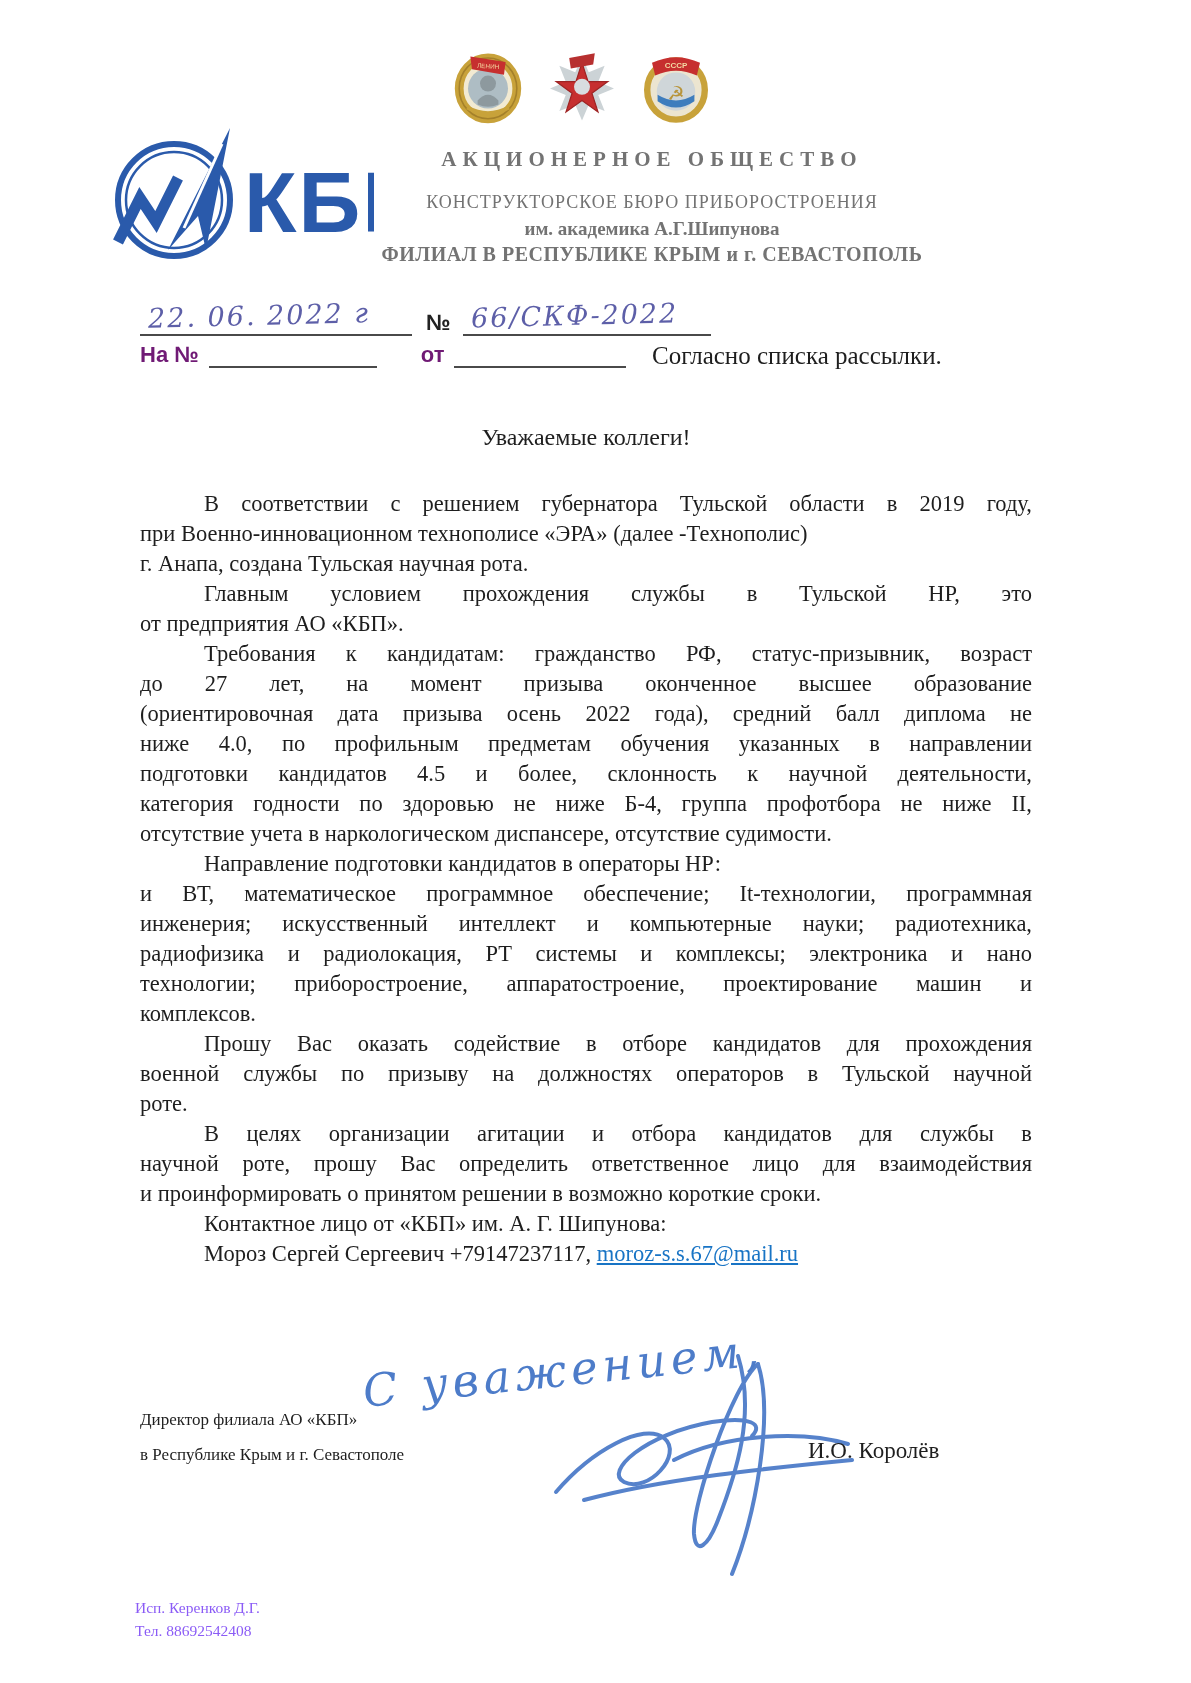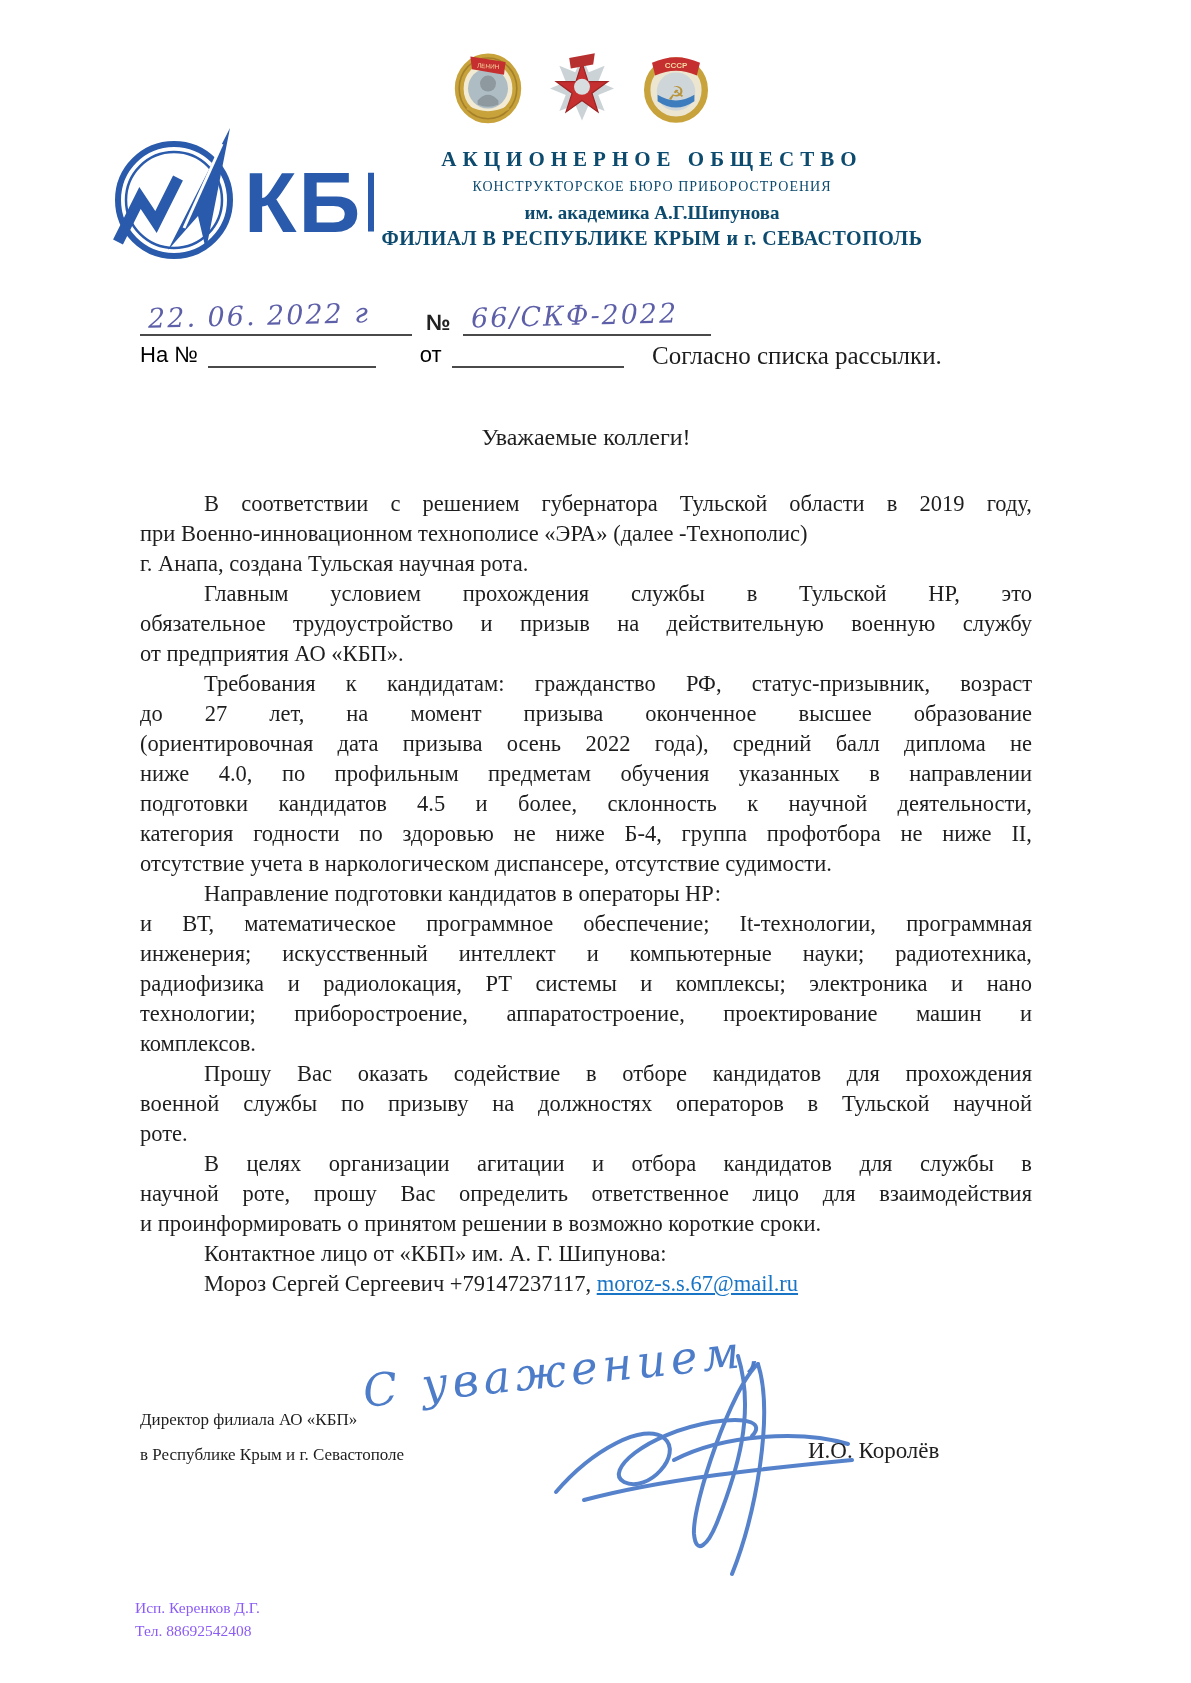--- a/index.html
+++ b/index.html
@@ -4,37 +4,37 @@
 <style>
   html,body{margin:0;padding:0;background:#e9e9e9;}
   .page{position:relative;width:1191px;height:1683px;background:#ffffff;margin:0 auto;
         font-family:"Liberation Serif",serif;color:#1e1e1e;overflow:hidden;}
 
   
   .letterhead{position:absolute;top:0;left:0;right:0;height:285px;}
   .medals{position:absolute;left:0;right:0;top:42px;display:flex;justify-content:center;gap:14px;transform:translateX(-14px);}
   .medal{width:80px;height:88px;}
   .logo{position:absolute;left:104px;top:124px;width:270px;height:142px;}
-  .orgtext{position:absolute;left:356px;width:592px;top:146px;text-align:center;color:#0c4a6e;}
+  .orgtext{position:absolute;left:356px;width:592px;top:146px;text-align:center;color:#737373;}
   .org1{font-size:21px;font-weight:bold;letter-spacing:6px;line-height:27px;}
-  .org2{font-size:14px;letter-spacing:1px;line-height:27px;}
+  .org2{font-size:18px;letter-spacing:1px;line-height:27px;margin-top:16px;}
   .org3{font-size:19px;font-weight:bold;line-height:25px;}
   .org4{font-size:20px;font-weight:bold;letter-spacing:.5px;line-height:26px;}
 
   
   .refblock{position:absolute;top:292px;left:140px;right:120px;height:90px;font-family:"Liberation Sans",sans-serif;}
   .ref-row1{position:absolute;left:0;top:8px;white-space:nowrap;}
   .ref-row2{position:absolute;left:0;top:48px;white-space:nowrap;}
   .uline{display:inline-block;border-bottom:2px solid #4a4a4a;vertical-align:bottom;}
   .date-line{width:272px;height:34px;}
   .num-line{width:248px;height:34px;margin-left:12px;}
   .blank1{width:168px;height:26px;margin-left:10px;}
   .blank2{width:172px;height:26px;margin-left:10px;}
   .ref-no{font-size:22px;font-weight:bold;color:#222;margin-left:14px;}
-  .ref-label{font-size:22px;color:#000000;}
+  .ref-label{font-size:22px;color:#701a75;font-weight:bold;}
   .ref-label.ot{margin-left:44px;}
   .hand{font-family:"DejaVu Serif",serif;font-style:italic;font-size:27px;letter-spacing:2px;
         color:#5d5fa8;display:inline-block;transform:rotate(-1.5deg);padding-left:8px;white-space:nowrap;}
   .dist-note{position:absolute;left:512px;top:2px;font-family:"Liberation Serif",serif;font-size:25px;color:#1e1e1e;margin-top:48px;}
 
   
   .bodytext{position:absolute;top:422px;left:140px;width:892px;font-size:22.5px;line-height:30px;}
   .salutation{text-align:center;font-size:24px;margin-bottom:37px;}
   .ln{text-align:justify;text-align-last:left;white-space:nowrap;}
   .ln.fill{white-space:normal;text-align-last:justify;}
@@ -117,21 +117,20 @@
   </div>
 
   <div class="bodytext">
     <div class="salutation">Уважаемые коллеги!</div>
 
     <div class="ln fill ind">В соответствии с решением губернатора Тульской области в 2019 году,</div>
     <div class="ln">при Военно-инновационном технополисе «ЭРА» (далее -Технополис)</div>
     <div class="ln">г. Анапа, создана Тульская научная рота.</div>
 
     <div class="ln fill ind">Главным условием прохождения службы в Тульской НР, это</div>
-    <div class="ln fill">обязательное трудоустройство и призыв на действительную военную службу</div>
     <div class="ln">от предприятия АО «КБП».</div>
 
     <div class="ln fill ind">Требования к кандидатам: гражданство РФ,  статус-призывник, возраст</div>
     <div class="ln fill">до 27 лет, на момент призыва оконченное высшее образование</div>
     <div class="ln fill">(ориентировочная дата призыва осень 2022 года), средний балл диплома не</div>
     <div class="ln fill">ниже 4.0, по профильным предметам обучения указанных в направлении</div>
     <div class="ln fill">подготовки кандидатов 4.5 и более, склонность к научной деятельности,</div>
     <div class="ln fill">категория годности по здоровью не ниже Б-4, группа профотбора не ниже II,</div>
     <div class="ln">отсутствие учета в наркологическом диспансере, отсутствие судимости.</div>
 

